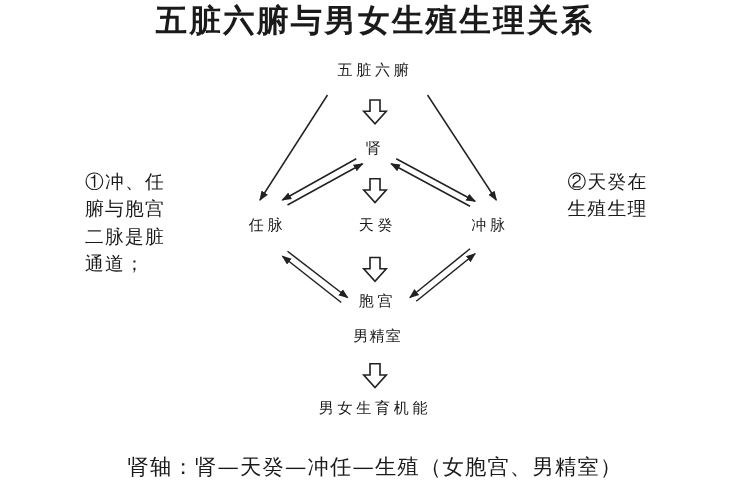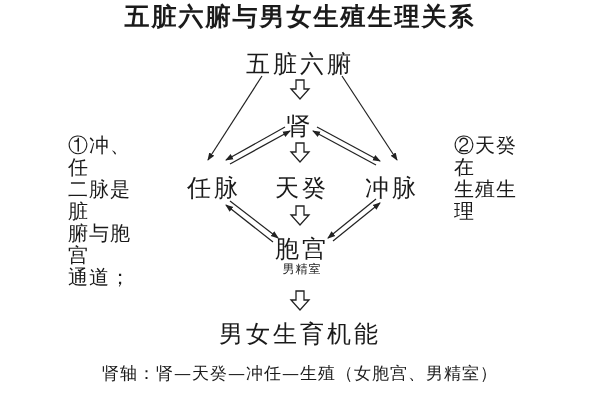--- a/index.html
+++ b/index.html
@@ -1,22 +1,22 @@
 <!DOCTYPE html>
 <html><head>
 <meta charset="utf-8">
 <style>
   html, body { margin:0; padding:0; background:#ffffff; }
   body { width:600px; height:400px; position:relative; overflow:hidden;
          font-family:"DejaVu Serif","Liberation Serif",serif; color:#1a1a1a; }
   .t { position:absolute; white-space:nowrap; transform:translateX(-50%); }
   .title { left:300px; top:0px; font-size:25px; font-weight:bold; letter-spacing:2px; }
-  .node { font-size:24px; letter-spacing:3px; }
+  .node { font-size:12px; letter-spacing:3px; }
   .small { font-size:12px; letter-spacing:1px; }
-  .note { position:absolute; font-size:20px; line-height:22px; width:80px; letter-spacing:1px; }
+  .note { position:absolute; font-size:15px; line-height:22px; width:80px; letter-spacing:1px; }
   .bottom { left:300px; top:362px; font-size:17px; letter-spacing:1px; }
   svg.lines { position:absolute; left:0; top:0; }
 </style>
 </head>
 <body>
 
 <svg class="lines" width="600" height="400">
   <defs>
     <marker id="ah" markerWidth="8" markerHeight="8" refX="7" refY="4" orient="auto" markerUnits="userSpaceOnUse">
       <path d="M0,1 L8,4 L0,7 Z" fill="#222"></path>
@@ -54,22 +54,22 @@
 <div class="t node" style="left:300px;top:110px;">肾</div>
 <div class="t node" style="left:214px;top:172px;">任脉</div>
 <div class="t node" style="left:302px;top:172px;">天癸</div>
 <div class="t node" style="left:392px;top:172px;">冲脉</div>
 <div class="t node" style="left:302px;top:233px;">胞宫</div>
 <div class="t small" style="left:302px;top:261px;text-align:center;">男精室</div>
 <div class="t node" style="left:300px;top:318px;">男女生育机能</div>
 
 <div class="note" style="left:68px;top:134px;">
   <div>①冲、任</div>
+  <div>腑与胞宫</div>
   <div>二脉是脏</div>
-  <div>腑与胞宫</div>
   <div>通道；</div>
 </div>
 
 <div class="note" style="left:454px;top:134px;">
   <div>②天癸在</div>
   <div>生殖生理</div>
 </div>
 
 <div class="t bottom">肾轴：肾—天癸—冲任—生殖（女胞宫、男精室）</div>
 

